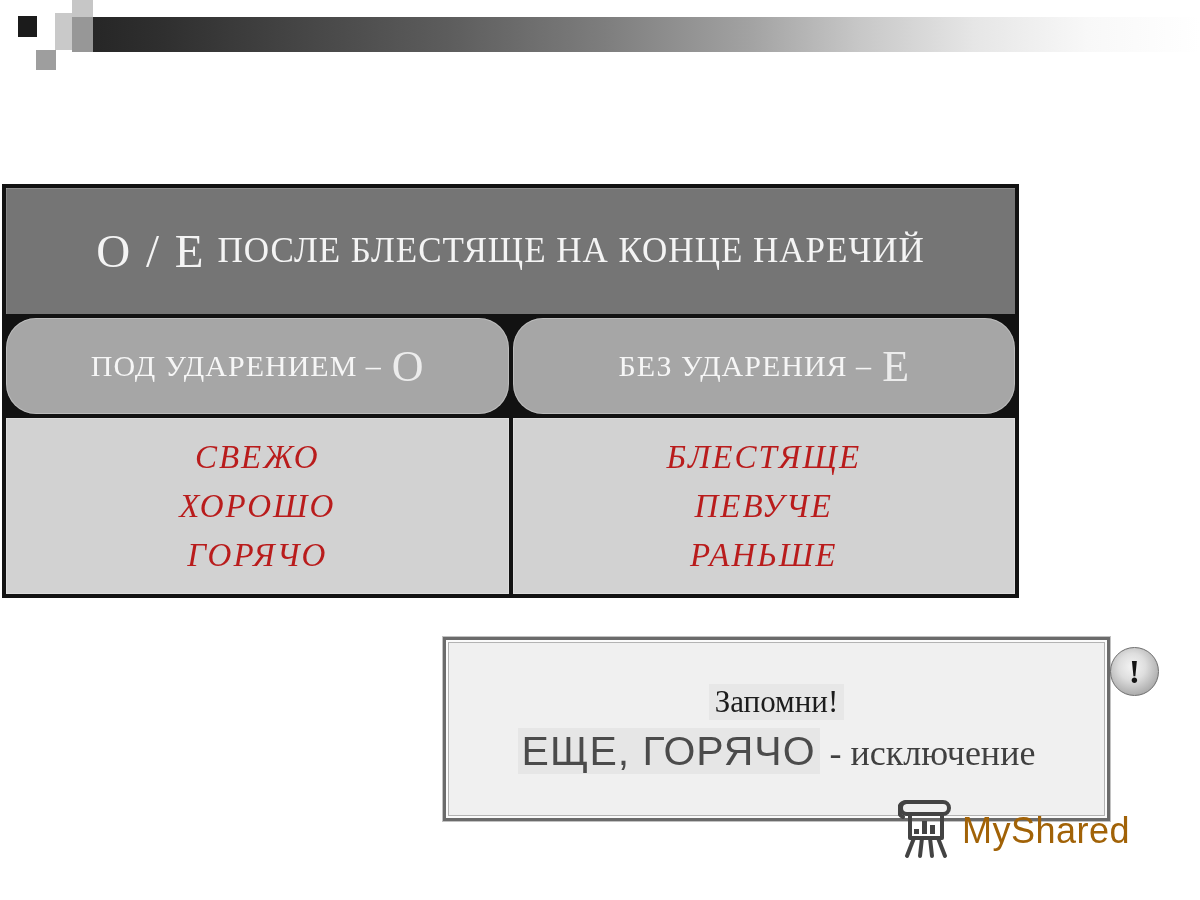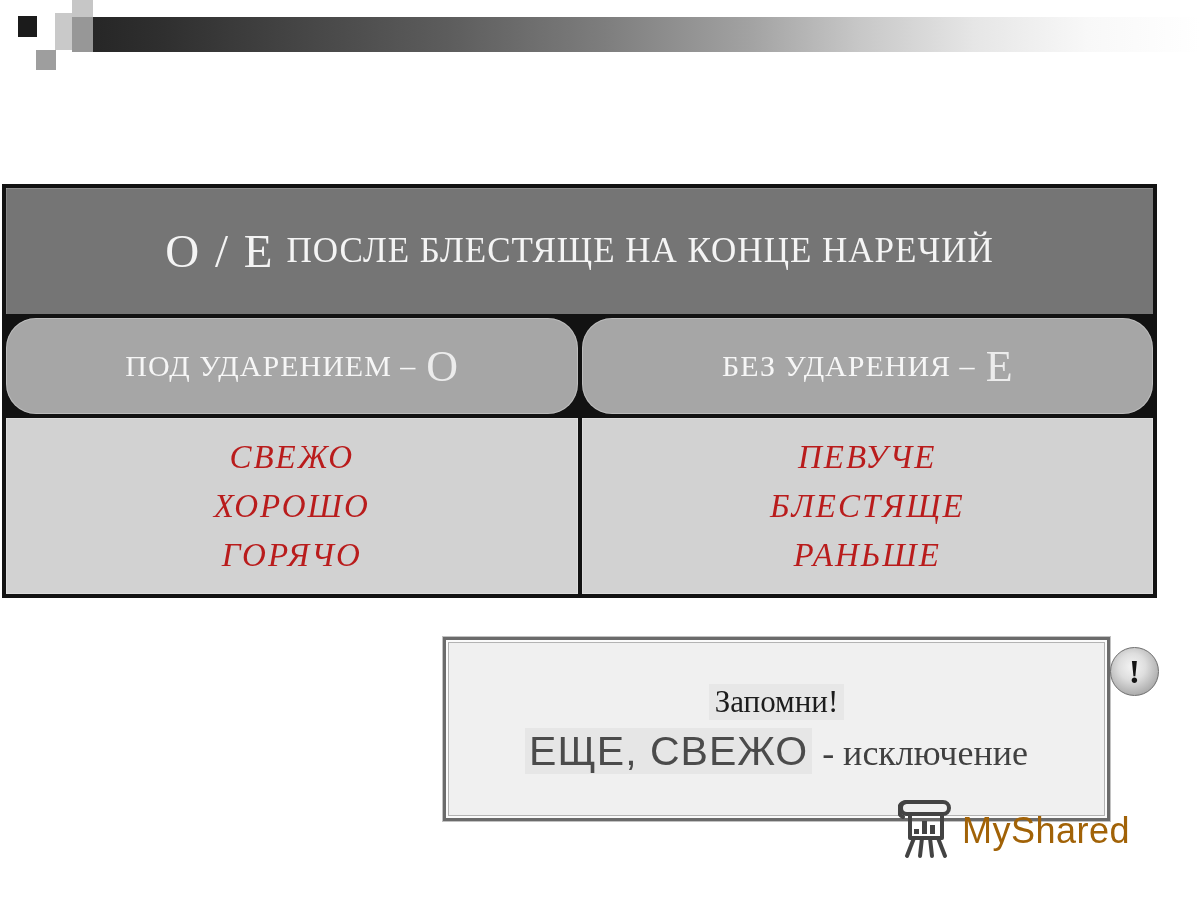--- a/index.html
+++ b/index.html
@@ -17,21 +17,21 @@
   }
   .sq{position:absolute;}
   .sq-dark{left:18px;top:16px;width:19px;height:21px;background:#1b1b1b;}
   .sq-light-left{left:55px;top:13px;width:17px;height:37px;background:#c9c9c9;}
   .sq-light-top{left:72px;top:0;width:21px;height:17px;background:#c6c6c6;}
   .sq-mid-overlap{left:72px;top:17px;width:21px;height:35px;background:#979797;}
   .sq-small{left:36px;top:50px;width:20px;height:20px;background:#9e9e9e;}
 
   
   .rules-table{
-    position:absolute;left:2px;top:184px;width:1155px;height:414px;
+    position:absolute;left:2px;top:184px;width:1017px;height:414px;
     box-sizing:border-box;background:#121212;border:4px solid #121212;
     display:grid;grid-template-columns:1fr 1fr;grid-template-rows:126px 96px 1fr;
     gap:4px;
   }
   .cell{display:flex;align-items:center;justify-content:center;}
   .cell-title{
     grid-column:1/3;background:#757575;
     box-shadow:inset 0 1px 0 rgba(255,255,255,.18), inset 1px 0 0 rgba(255,255,255,.12);
     color:#f4f4f4;text-align:center;white-space:nowrap;
   }
@@ -108,30 +108,30 @@
     <span class="label">БЕЗ УДАРЕНИЯ –</span>
     <span class="letter">Е</span>
   </div>
 
   <div class="cell cell-body">
     <span class="word">СВЕЖО</span>
     <span class="word">ХОРОШО</span>
     <span class="word">ГОРЯЧО</span>
   </div>
   <div class="cell cell-body">
+    <span class="word">БЛЕСТЯЩЕ</span>
     <span class="word">ПЕВУЧЕ</span>
-    <span class="word">БЛЕСТЯЩЕ</span>
     <span class="word">РАНЬШЕ</span>
   </div>
 </div>
 
 <div class="note-box">
   <div class="note-title">Запомни!</div>
   <div class="note-line">
-    <span class="note-highlight">ЕЩЕ, СВЕЖО</span>
+    <span class="note-highlight">ЕЩЕ, ГОРЯЧО</span>
     <span class="note-rest">- исключение</span>
   </div>
 </div>
 <div class="excl-badge">
   <span>!</span>
 </div>
 
 <div class="watermark">
   <span>
     <svg viewBox="0 0 56 62" width="56" height="62" aria-hidden="true">

